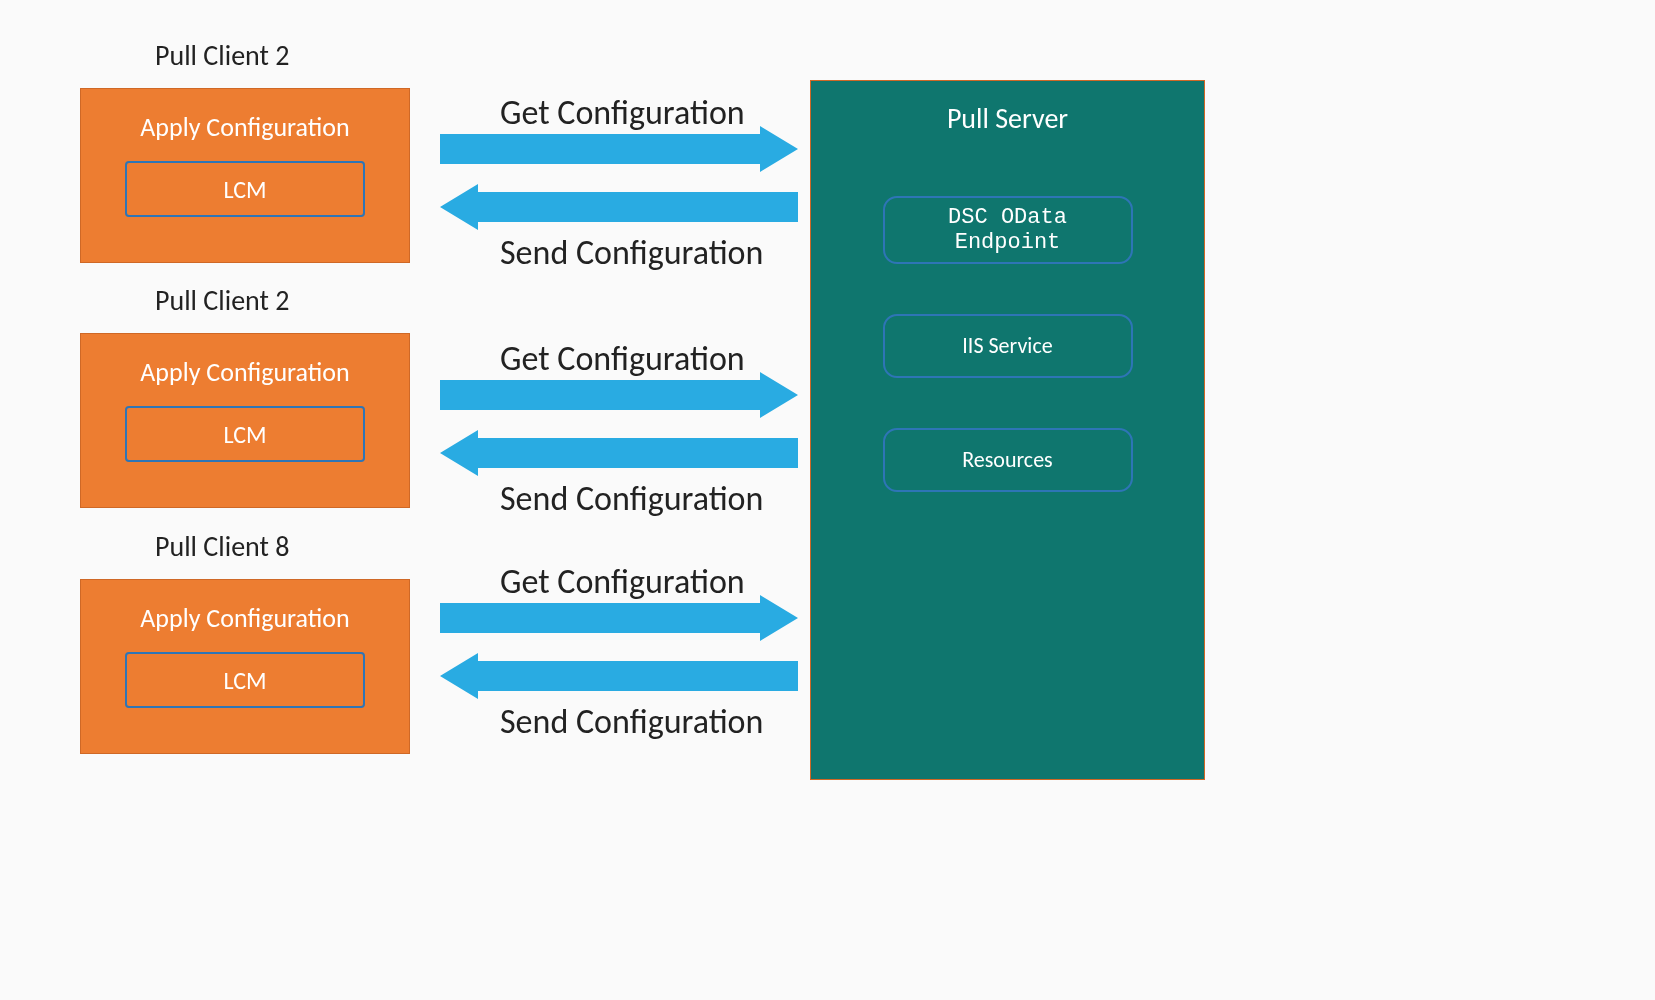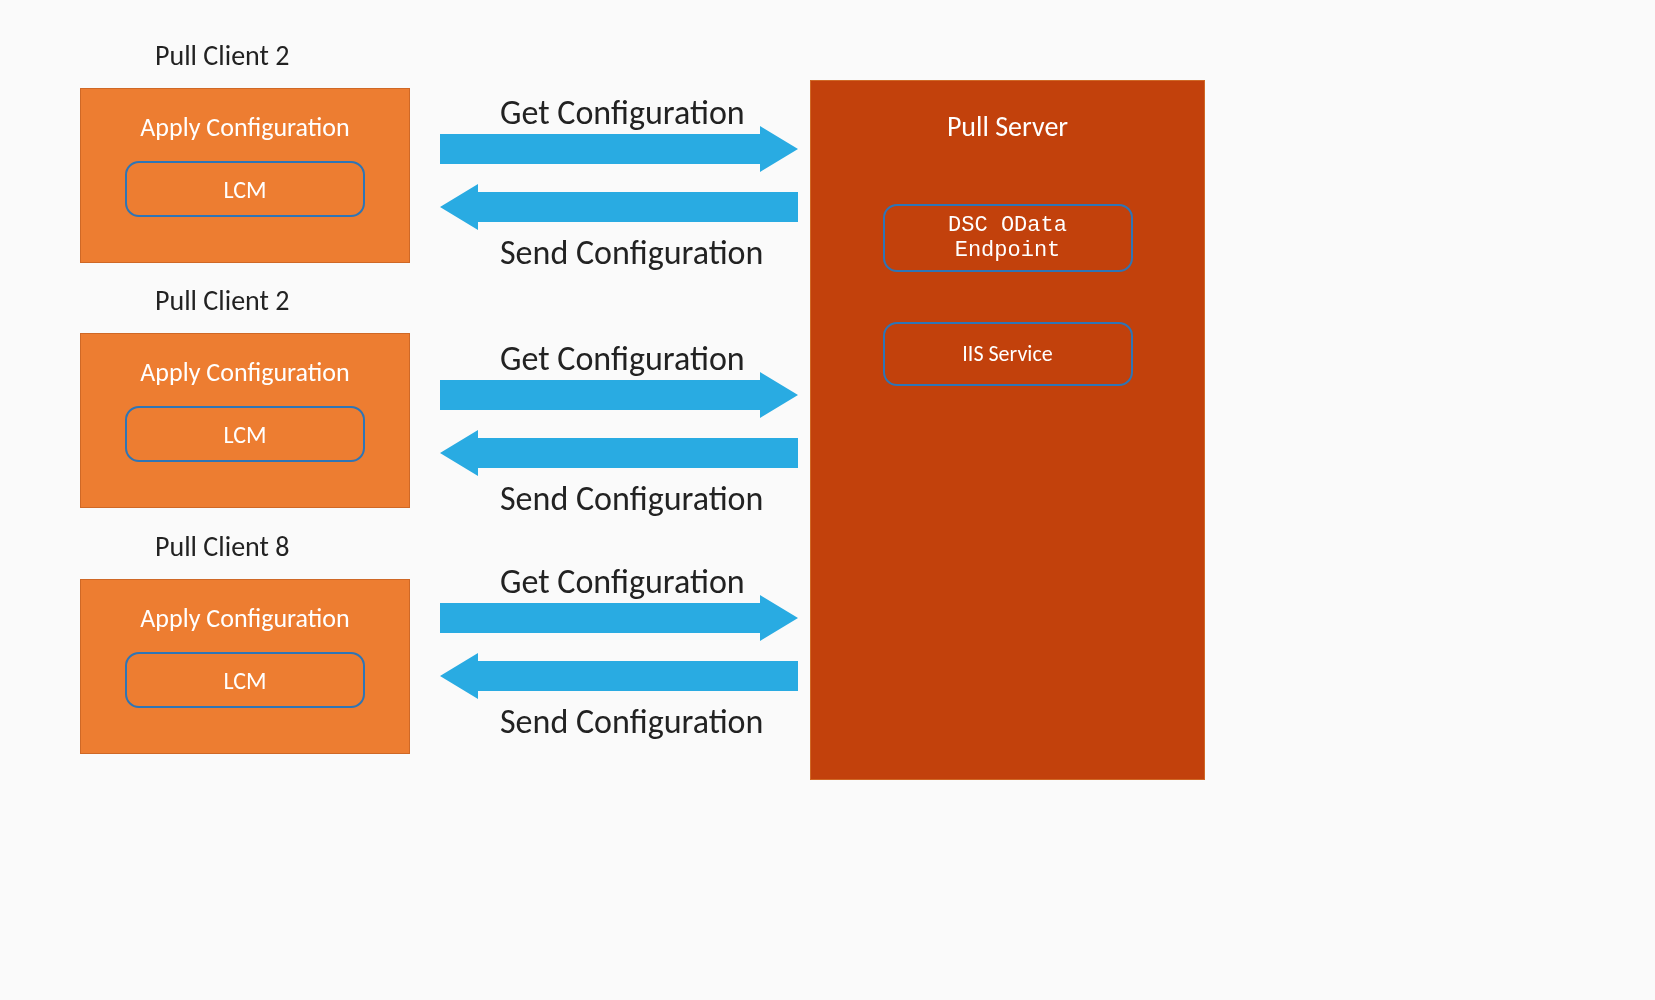--- a/index.html
+++ b/index.html
@@ -1,23 +1,23 @@
 <!DOCTYPE html>
 <html><head>
   <meta charset="utf-8">
   <style>
     * { box-sizing: border-box; margin: 0; padding: 0; }
     body { font-family: "Segoe UI", Calibri, Arial, sans-serif; background: #fafafa; width: 1655px; height: 1000px; position: relative; }
 
     .client-label { position: absolute; font-size: 28px; color: #222; }
     .client-box { position: absolute; background: #ED7D31; color: #fff; width: 330px; height: 175px; border: 1px solid #cf6826; display: flex; flex-direction: column; align-items: center; justify-content: flex-start; padding-top: 22px; margin-top: 8px; }
     .client-heading { font-size: 26px; color: #fff; }
-    .lcm-box { margin-top: 18px; width: 240px; height: 56px; border: 2px solid #2E75B6; border-radius: 14px; display: flex; align-items: center; justify-content: center; font-size: 24px; color: #fff; background: transparent; }
+    .lcm-box { margin-top: 18px; width: 240px; height: 56px; border: 2px solid #2E75B6; border-radius: 4px; display: flex; align-items: center; justify-content: center; font-size: 24px; color: #fff; background: transparent; }
 
-    .server-box { position: absolute; background: #c2410c; color: #fff; width: 395px; height: 700px; border: 1px solid #cf6826; padding-top: 28px; display: flex; flex-direction: column; align-items: center; }
+    .server-box { position: absolute; background: #0f766e; color: #fff; width: 395px; height: 700px; border: 1px solid #cf6826; padding-top: 20px; display: flex; flex-direction: column; align-items: center; }
     .server-heading { font-size: 28px; color: #fff; margin-bottom: 60px; }
     .server-item { width: 250px; height: 64px; border: 2px solid #2E75B6; border-radius: 14px; display: flex; align-items: center; justify-content: center; font-size: 22px; color: #fff; text-align: center; margin-bottom: 50px; padding: 4px 6px; line-height: 1.15; }
     .server-item.tall { height: 68px; font-family: Liberation Mono, monospace; }
 
     .arrow-label { position: absolute; font-size: 34px; color: #222; }
 
     .arrow { position: absolute; }
     .arrow-shaft { fill: #29ABE2; }
   </style>
 </head>
@@ -38,20 +38,21 @@
 <div class="client-label" style="left:155px; top:529px;">Pull Client 8</div>
 <div class="client-box" style="left:80px; top:571px;">
   <div class="client-heading">Apply Configuration</div>
   <div class="lcm-box">LCM</div>
 </div>
 
 <div class="server-box" style="left:810px; top:80px;">
   <div class="server-heading">Pull Server</div>
   <div class="server-item tall">DSC OData Endpoint</div>
   <div class="server-item">IIS Service</div>
+  <div class="server-item">Resources</div>
 </div>
 
 <div class="arrow-label" style="left:500px; top:92px;">Get Configuration</div>
 <svg class="arrow" style="left:440px; top:126px;" width="358" height="46" viewBox="0 0 358 46">
     <polygon class="arrow-shaft" points="0,8 320,8 320,0 358,23 320,46 320,38 0,38"></polygon>
   </svg>
 <svg class="arrow" style="left:440px; top:184px;" width="358" height="46" viewBox="0 0 358 46">
     <polygon class="arrow-shaft" points="358,8 38,8 38,0 0,23 38,46 38,38 358,38"></polygon>
   </svg>
 <div class="arrow-label" style="left:500px; top:232px;">Send Configuration</div>

